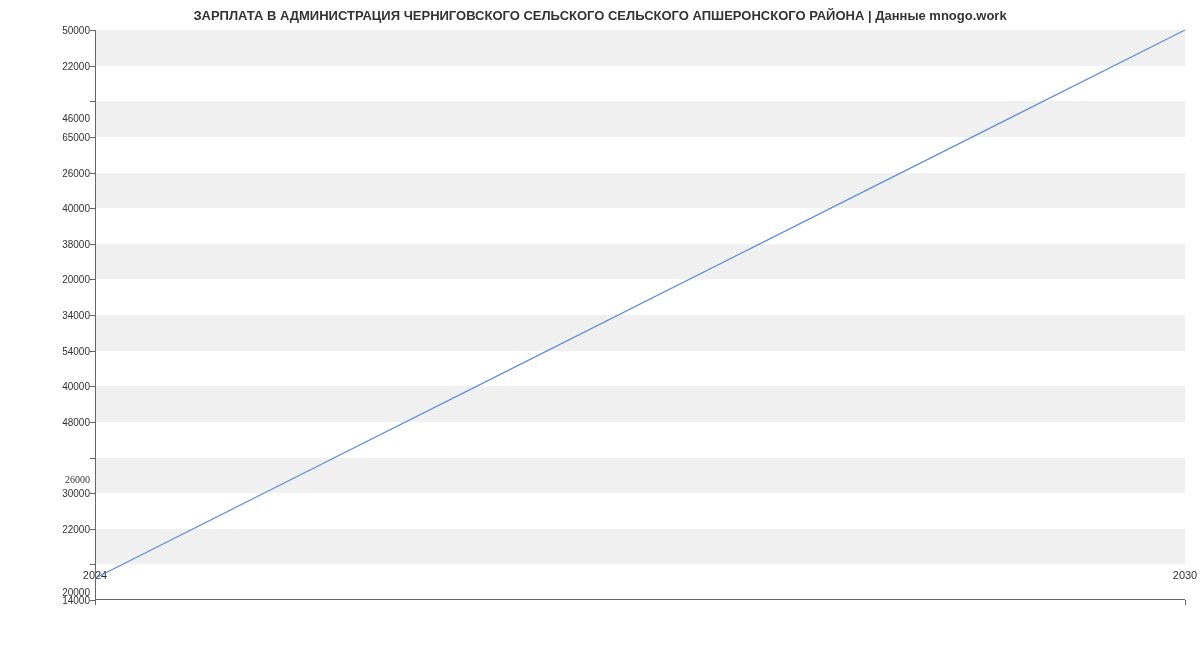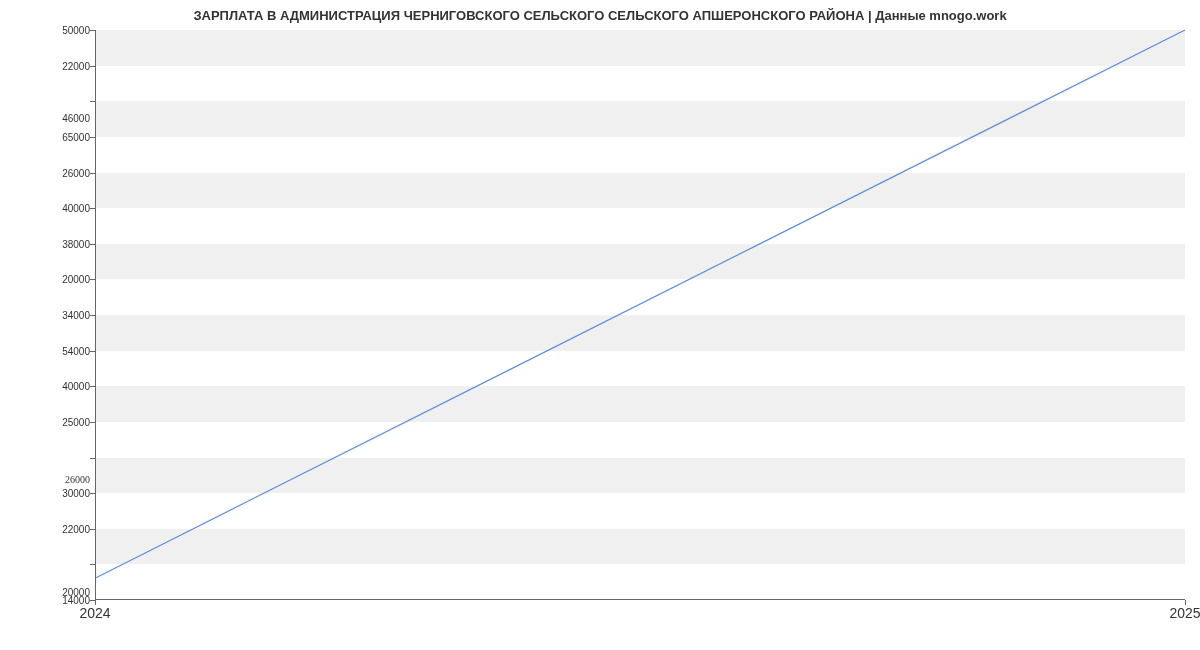--- a/index.html
+++ b/index.html
@@ -45,22 +45,22 @@
     }
     .y-tick-mark {
       position: absolute;
       width: 5px;
       height: 1px;
       background: #666;
       left: 90px;
     }
     .x-tick {
       position: absolute;
-      top: 605px;
-      font-size: 14px;
+      top: 569px;
+      font-size: 11px;
       color: #333;
       transform: translateX(-50%);
     }
     .x-tick-mark {
       position: absolute;
       width: 1px;
       height: 5px;
       background: #666;
       top: 600px;
     }
@@ -83,21 +83,21 @@
       <div class="y-tick" style="top: 600px;">14000</div>
       <div class="y-tick-mark" style="top: 600px;"></div>
       <div class="y-tick" style="top: 552px; margin-top: 40px;">20000</div>
       <div class="y-tick-mark" style="top: 564.375px;"></div>
       <div class="y-tick" style="top: 528.75px;">22000</div>
       <div class="y-tick-mark" style="top: 528.75px;"></div>
       <div class="y-tick" style="top: 493.125px;">30000</div>
       <div class="y-tick-mark" style="top: 493.125px;"></div>
       <div class="y-tick" style="top: 479px; font-family: Liberation Serif, serif;">26000</div>
       <div class="y-tick-mark" style="top: 457.5px;"></div>
-      <div class="y-tick" style="top: 421.875px;">25000</div>
+      <div class="y-tick" style="top: 421.875px;">48000</div>
       <div class="y-tick-mark" style="top: 421.875px;"></div>
       <div class="y-tick" style="top: 386.25px;">40000</div>
       <div class="y-tick-mark" style="top: 386.25px;"></div>
       <div class="y-tick" style="top: 350.625px;">54000</div>
       <div class="y-tick-mark" style="top: 350.625px;"></div>
       <div class="y-tick" style="top: 315px;">34000</div>
       <div class="y-tick-mark" style="top: 315px;"></div>
       <div class="y-tick" style="top: 279.375px;">20000</div>
       <div class="y-tick-mark" style="top: 279.375px;"></div>
       <div class="y-tick" style="top: 243.75px;">38000</div>
@@ -111,21 +111,21 @@
       <div class="y-tick" style="top: 118px;">46000</div>
       <div class="y-tick-mark" style="top: 101.25px;"></div>
       <div class="y-tick" style="top: 65.625px;">22000</div>
       <div class="y-tick-mark" style="top: 65.625px;"></div>
       <div class="y-tick" style="top: 30px;">50000</div>
       <div class="y-tick-mark" style="top: 30px;"></div>
     </div>
   <div id="x-ticks-area">
       <div class="x-tick" style="left: 95px;">2024</div>
       <div class="x-tick-mark" style="left: 95px;"></div>
-      <div class="x-tick" style="left: 1185px;">2025</div>
+      <div class="x-tick" style="left: 1185px;">2030</div>
       <div class="x-tick-mark" style="left: 1185px;"></div>
     </div>
 
   <div class="plot-area" id="plot-area">
     <div id="bands">
         <div class="band" style="top: 498.75px; height: 35.625px;"></div>
         <div class="band" style="top: 427.5px; height: 35.625px;"></div>
         <div class="band" style="top: 356.25px; height: 35.625px;"></div>
         <div class="band" style="top: 285px; height: 35.625px;"></div>
         <div class="band" style="top: 213.75px; height: 35.625px;"></div>

